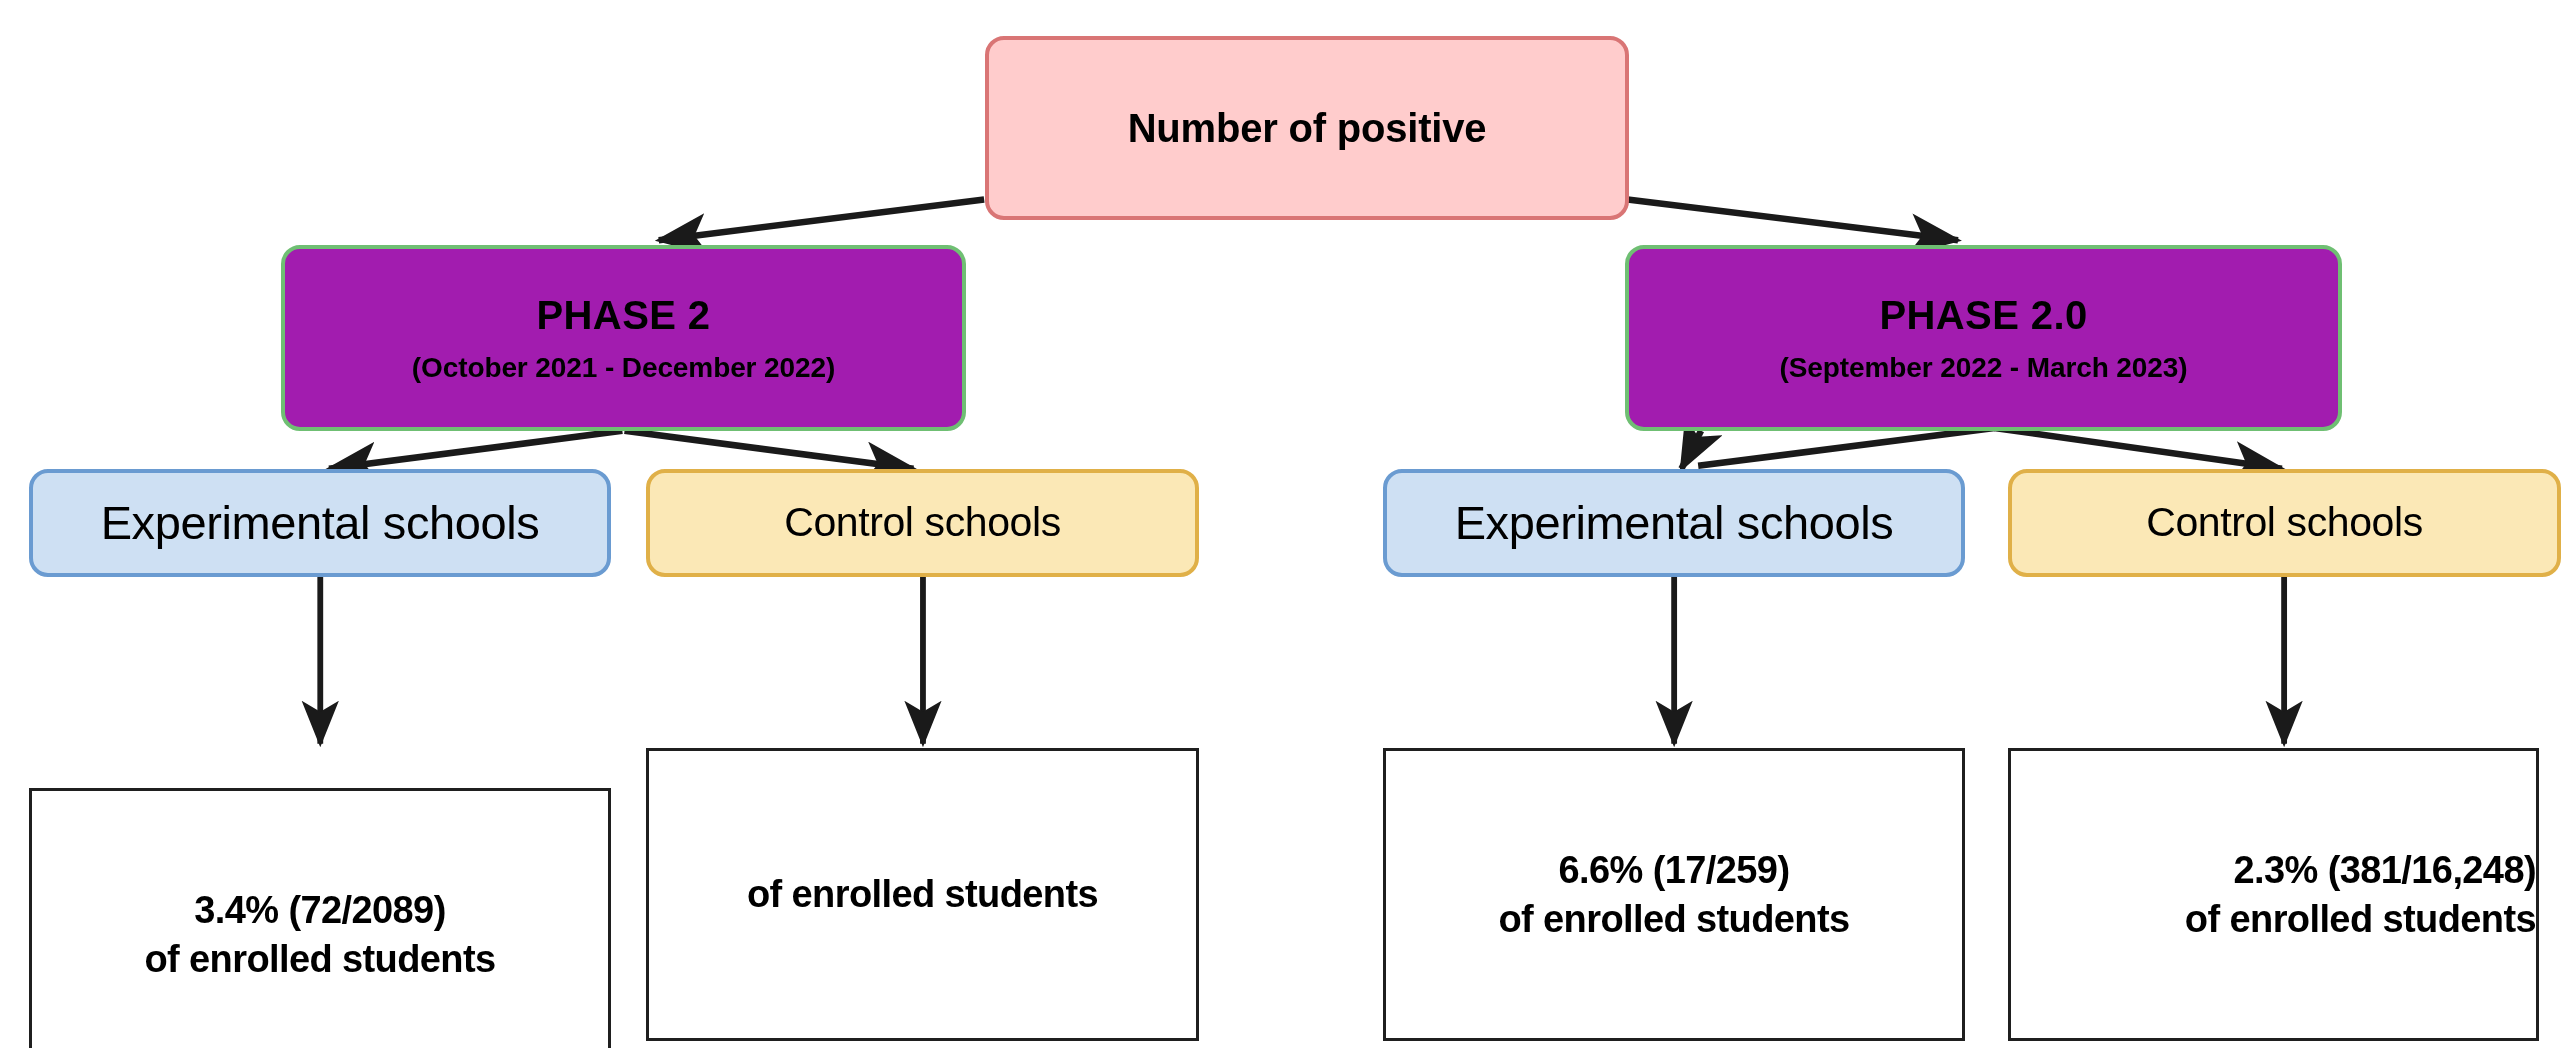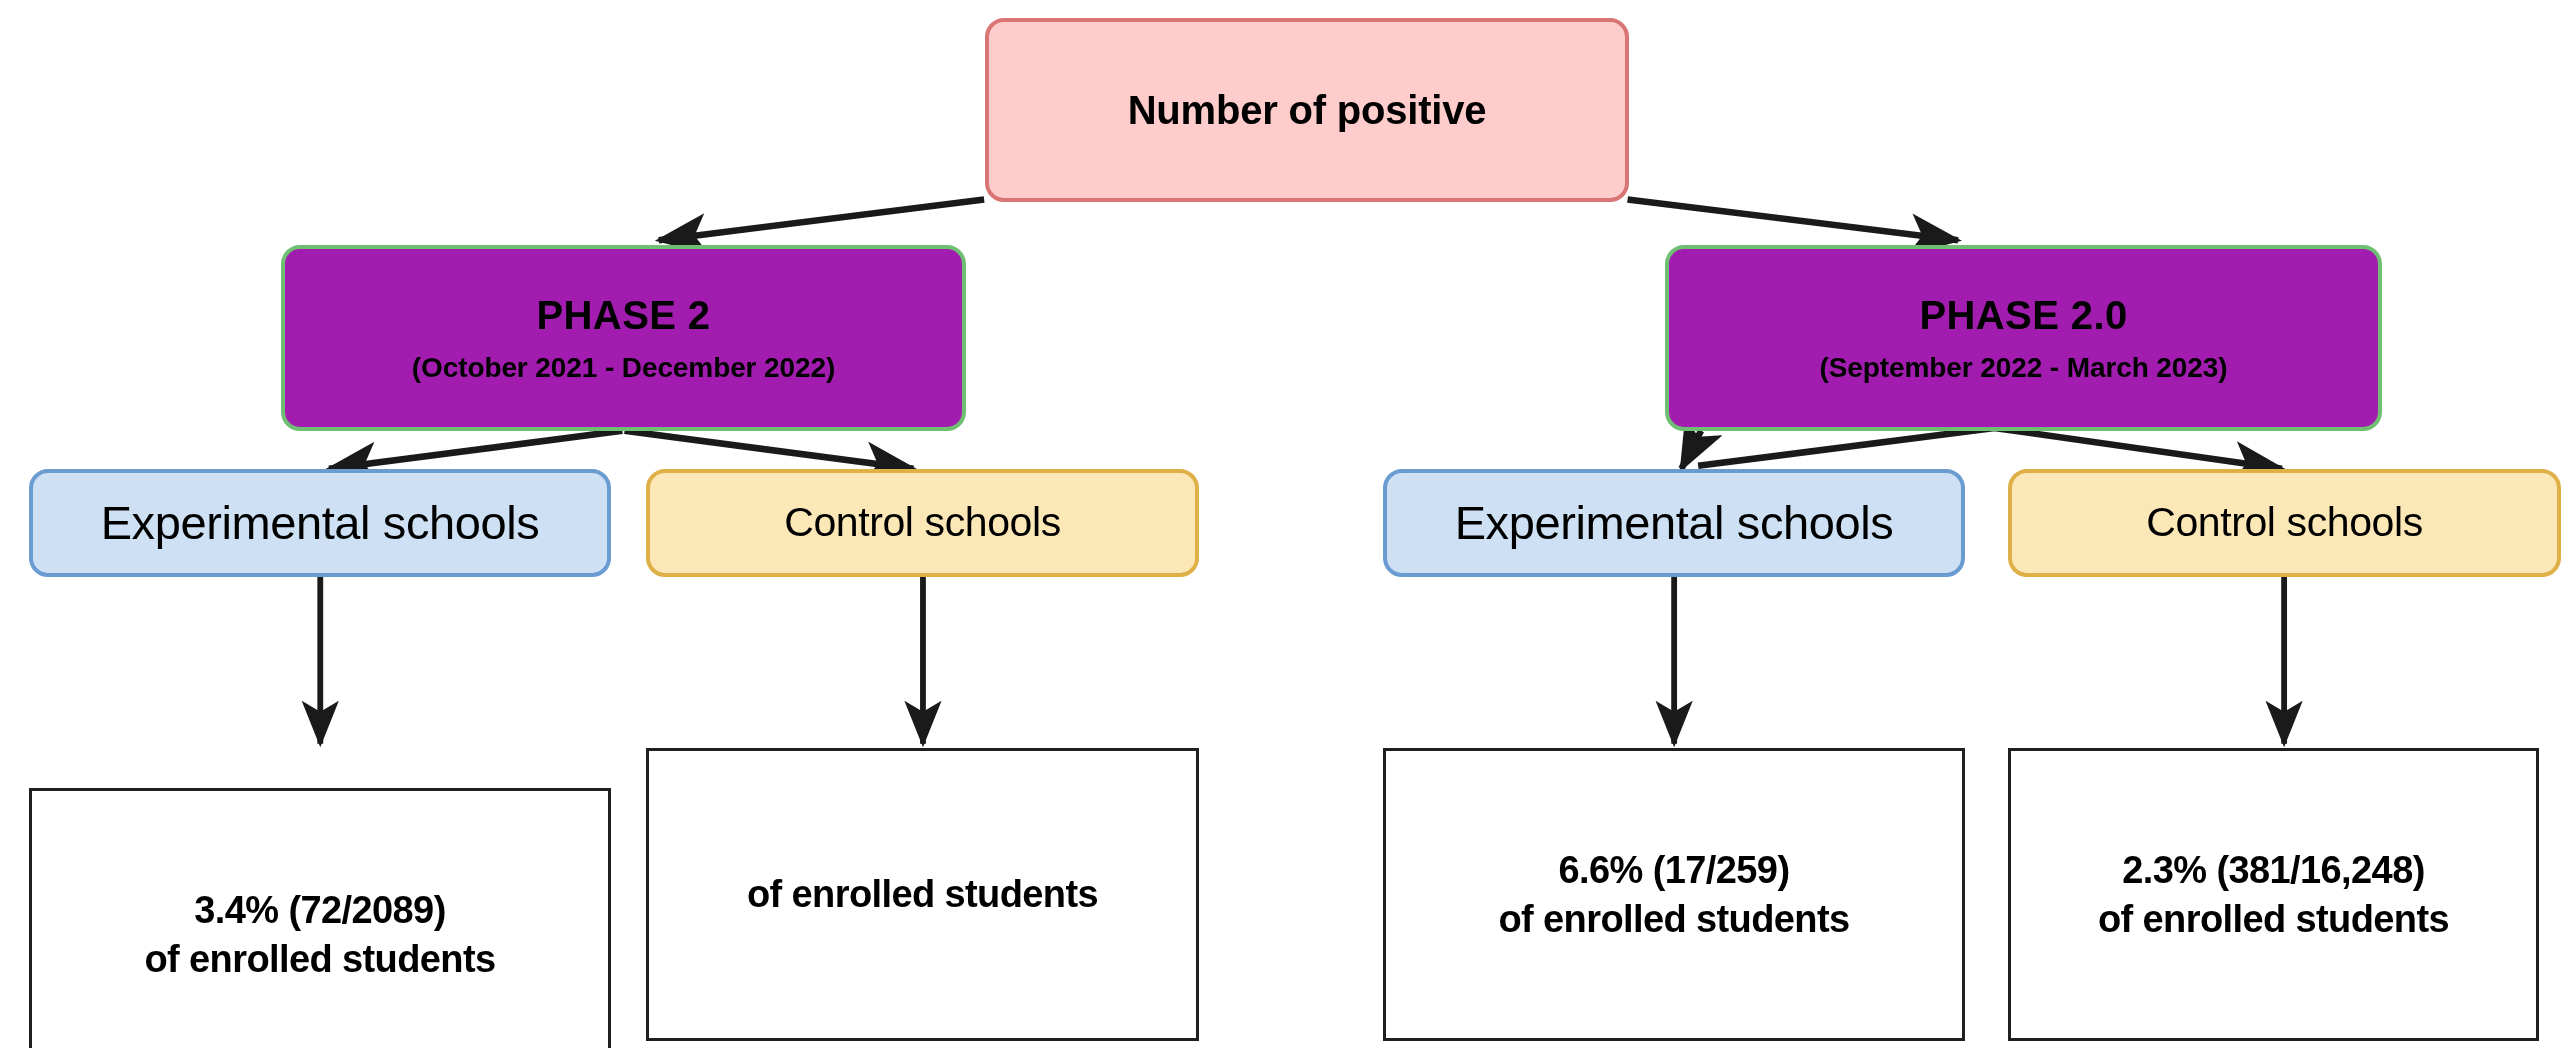--- a/index.html
+++ b/index.html
@@ -135,30 +135,30 @@
     <line x1="2740" y1="588" x2="2333" y2="640" stroke="#1A1A1A" stroke-width="9"></line>
 
     <line x1="2740" y1="588" x2="3135" y2="644" stroke="#1A1A1A" stroke-width="9" marker-end="url(#ah)"></line>
 
     <line x1="440" y1="790" x2="440" y2="1022" stroke="#1A1A1A" stroke-width="8" marker-end="url(#ah)"></line>
     <line x1="1268" y1="790" x2="1268" y2="1022" stroke="#1A1A1A" stroke-width="8" marker-end="url(#ah)"></line>
     <line x1="2300" y1="790" x2="2300" y2="1022" stroke="#1A1A1A" stroke-width="8" marker-end="url(#ah)"></line>
     <line x1="3138" y1="790" x2="3138" y2="1022" stroke="#1A1A1A" stroke-width="8" marker-end="url(#ah)"></line>
   </svg>
 
-  <div class="node n-root" style="left:985px; top:18px; width:644px; height:184px;">
+  <div class="node n-root" style="left:985px; top:36px; width:644px; height:184px;">
     <span class="line">Number of positive</span>
   </div>
 
   <div class="node n-phase" style="left:281px; top:245px; width:685px; height:186px;">
     <span class="title">PHASE 2</span>
     <span class="sub">(October 2021 - December 2022)</span>
   </div>
 
-  <div class="node n-phase" style="left:1625px; top:245px; width:717px; height:186px;margin-left:40px;">
+  <div class="node n-phase" style="left:1625px; top:245px; width:717px; height:186px;">
     <span class="title">PHASE 2.0</span>
     <span class="sub">(September 2022 - March 2023)</span>
   </div>
 
   <div class="node n-exp" style="left:29px; top:469px; width:582px; height:108px;">
     <span class="line">Experimental schools</span>
   </div>
 
   <div class="node n-ctl" style="left:646px; top:469px; width:553px; height:108px;">
     <span class="line">Control schools</span>
@@ -179,19 +179,19 @@
 
   <div class="node n-res" style="left:646px; top:748px; width:553px; height:293px;">
     <span class="line">of enrolled students</span>
   </div>
 
   <div class="node n-res" style="left:1383px; top:748px; width:582px; height:293px;">
     <span class="line">6.6% (17/259)</span>
     <span class="line">of enrolled students</span>
   </div>
 
-  <div class="node n-res" style="left:2008px; top:748px; width:531px; height:293px;">
+  <div class="node n-res" style="left:2008px; top:748px; width:531px; height:293px;align-items:flex-end;">
     <span class="line">2.3% (381/16,248)</span>
     <span class="line">of enrolled students</span>
   </div>
 
 </div>
 
 
 </body></html>

